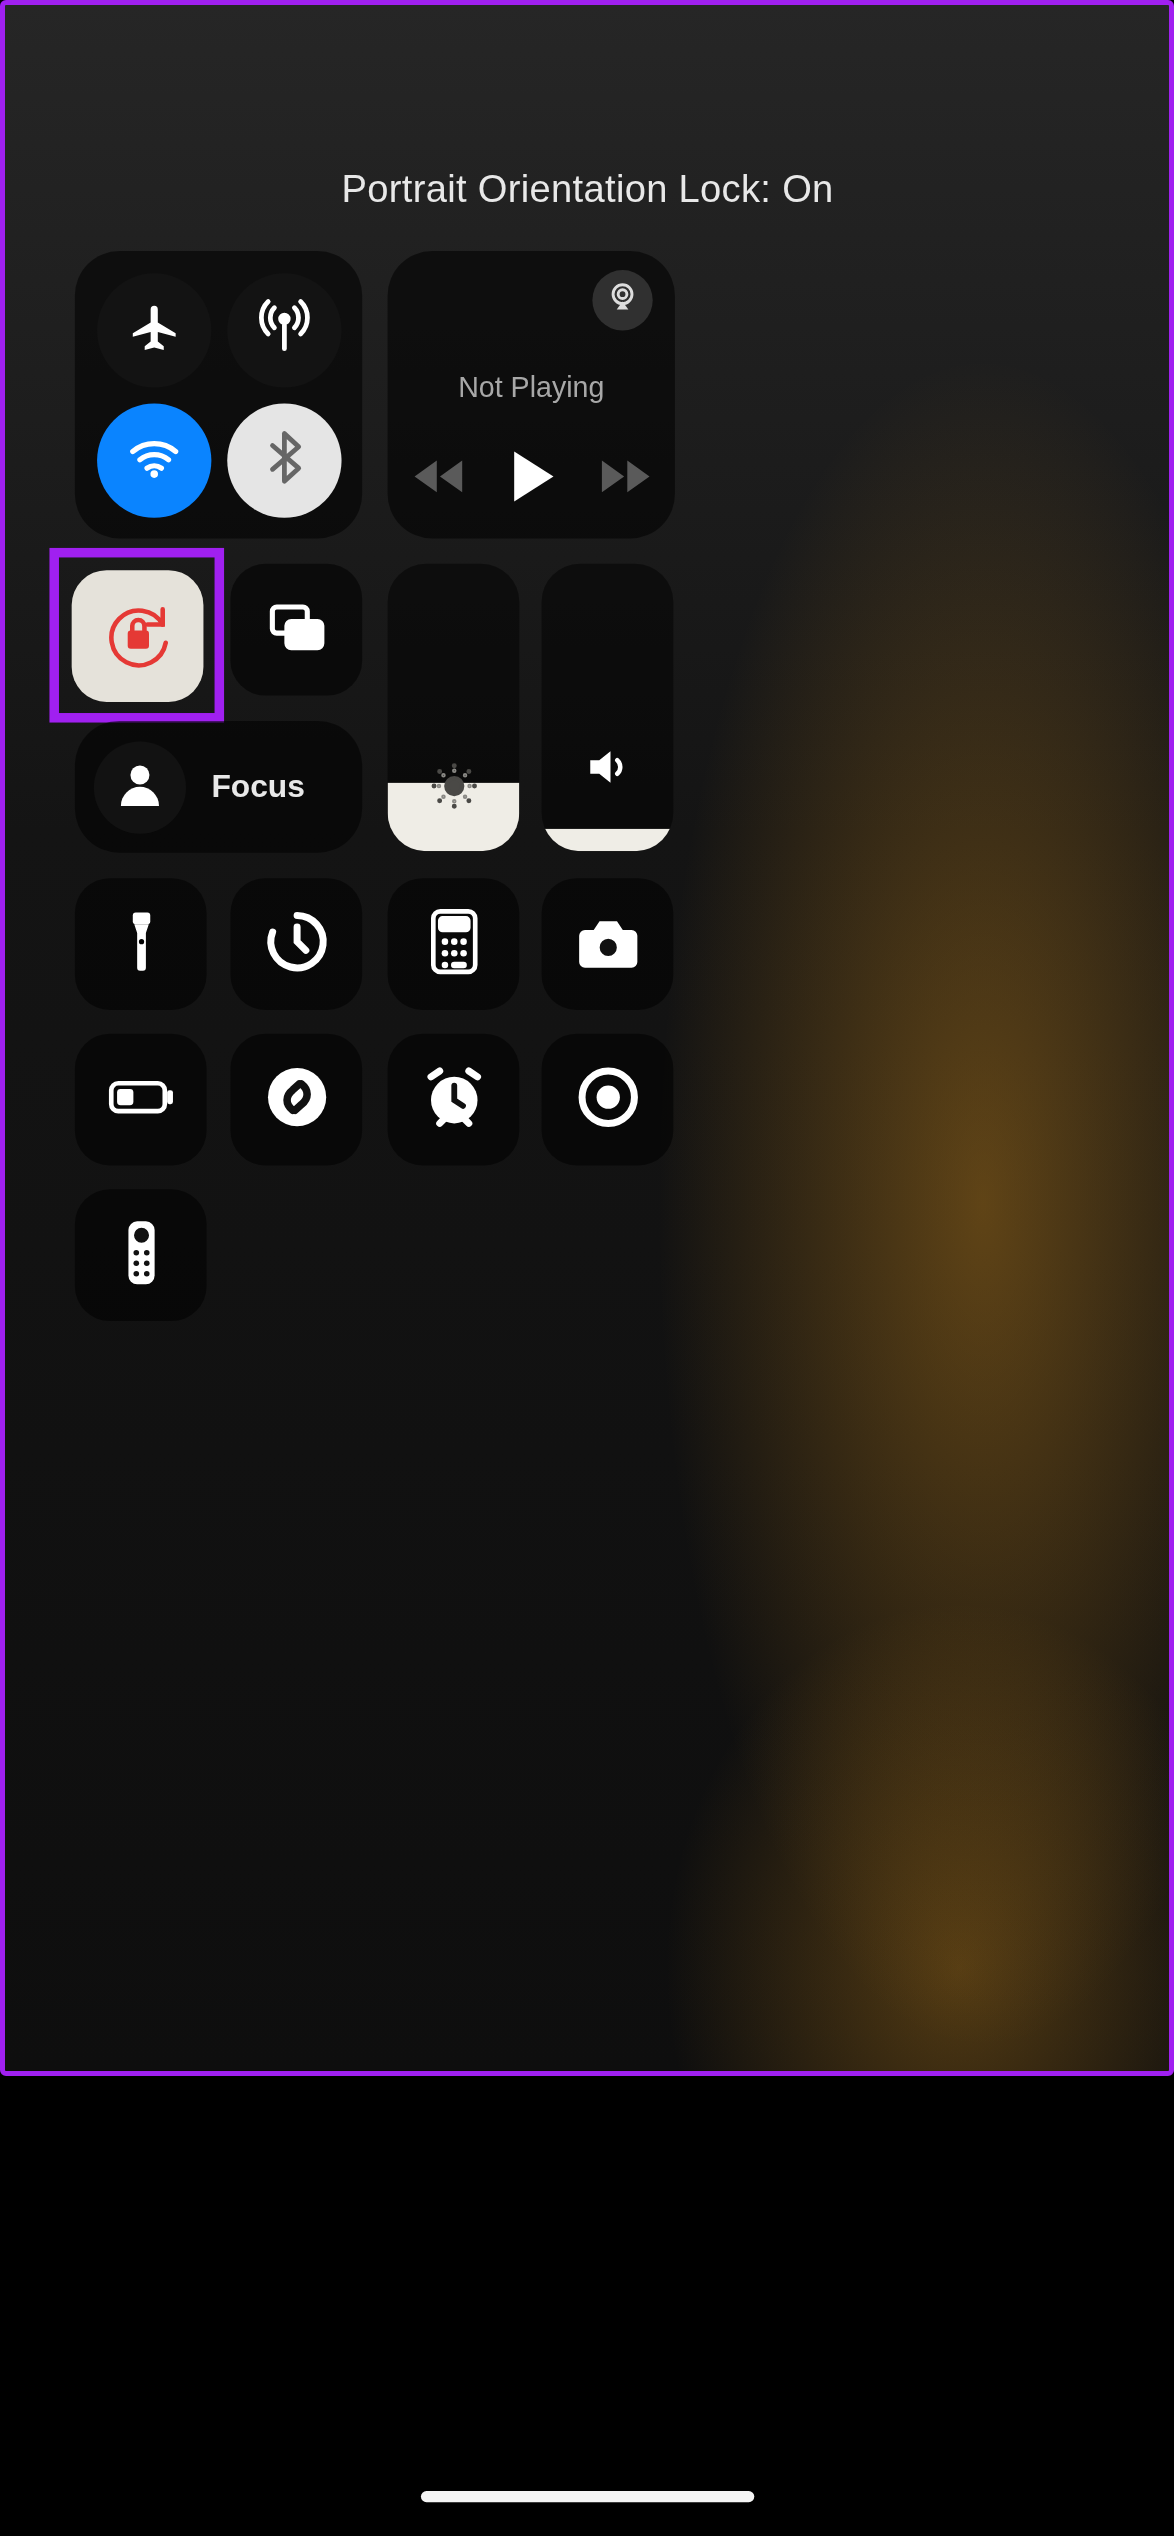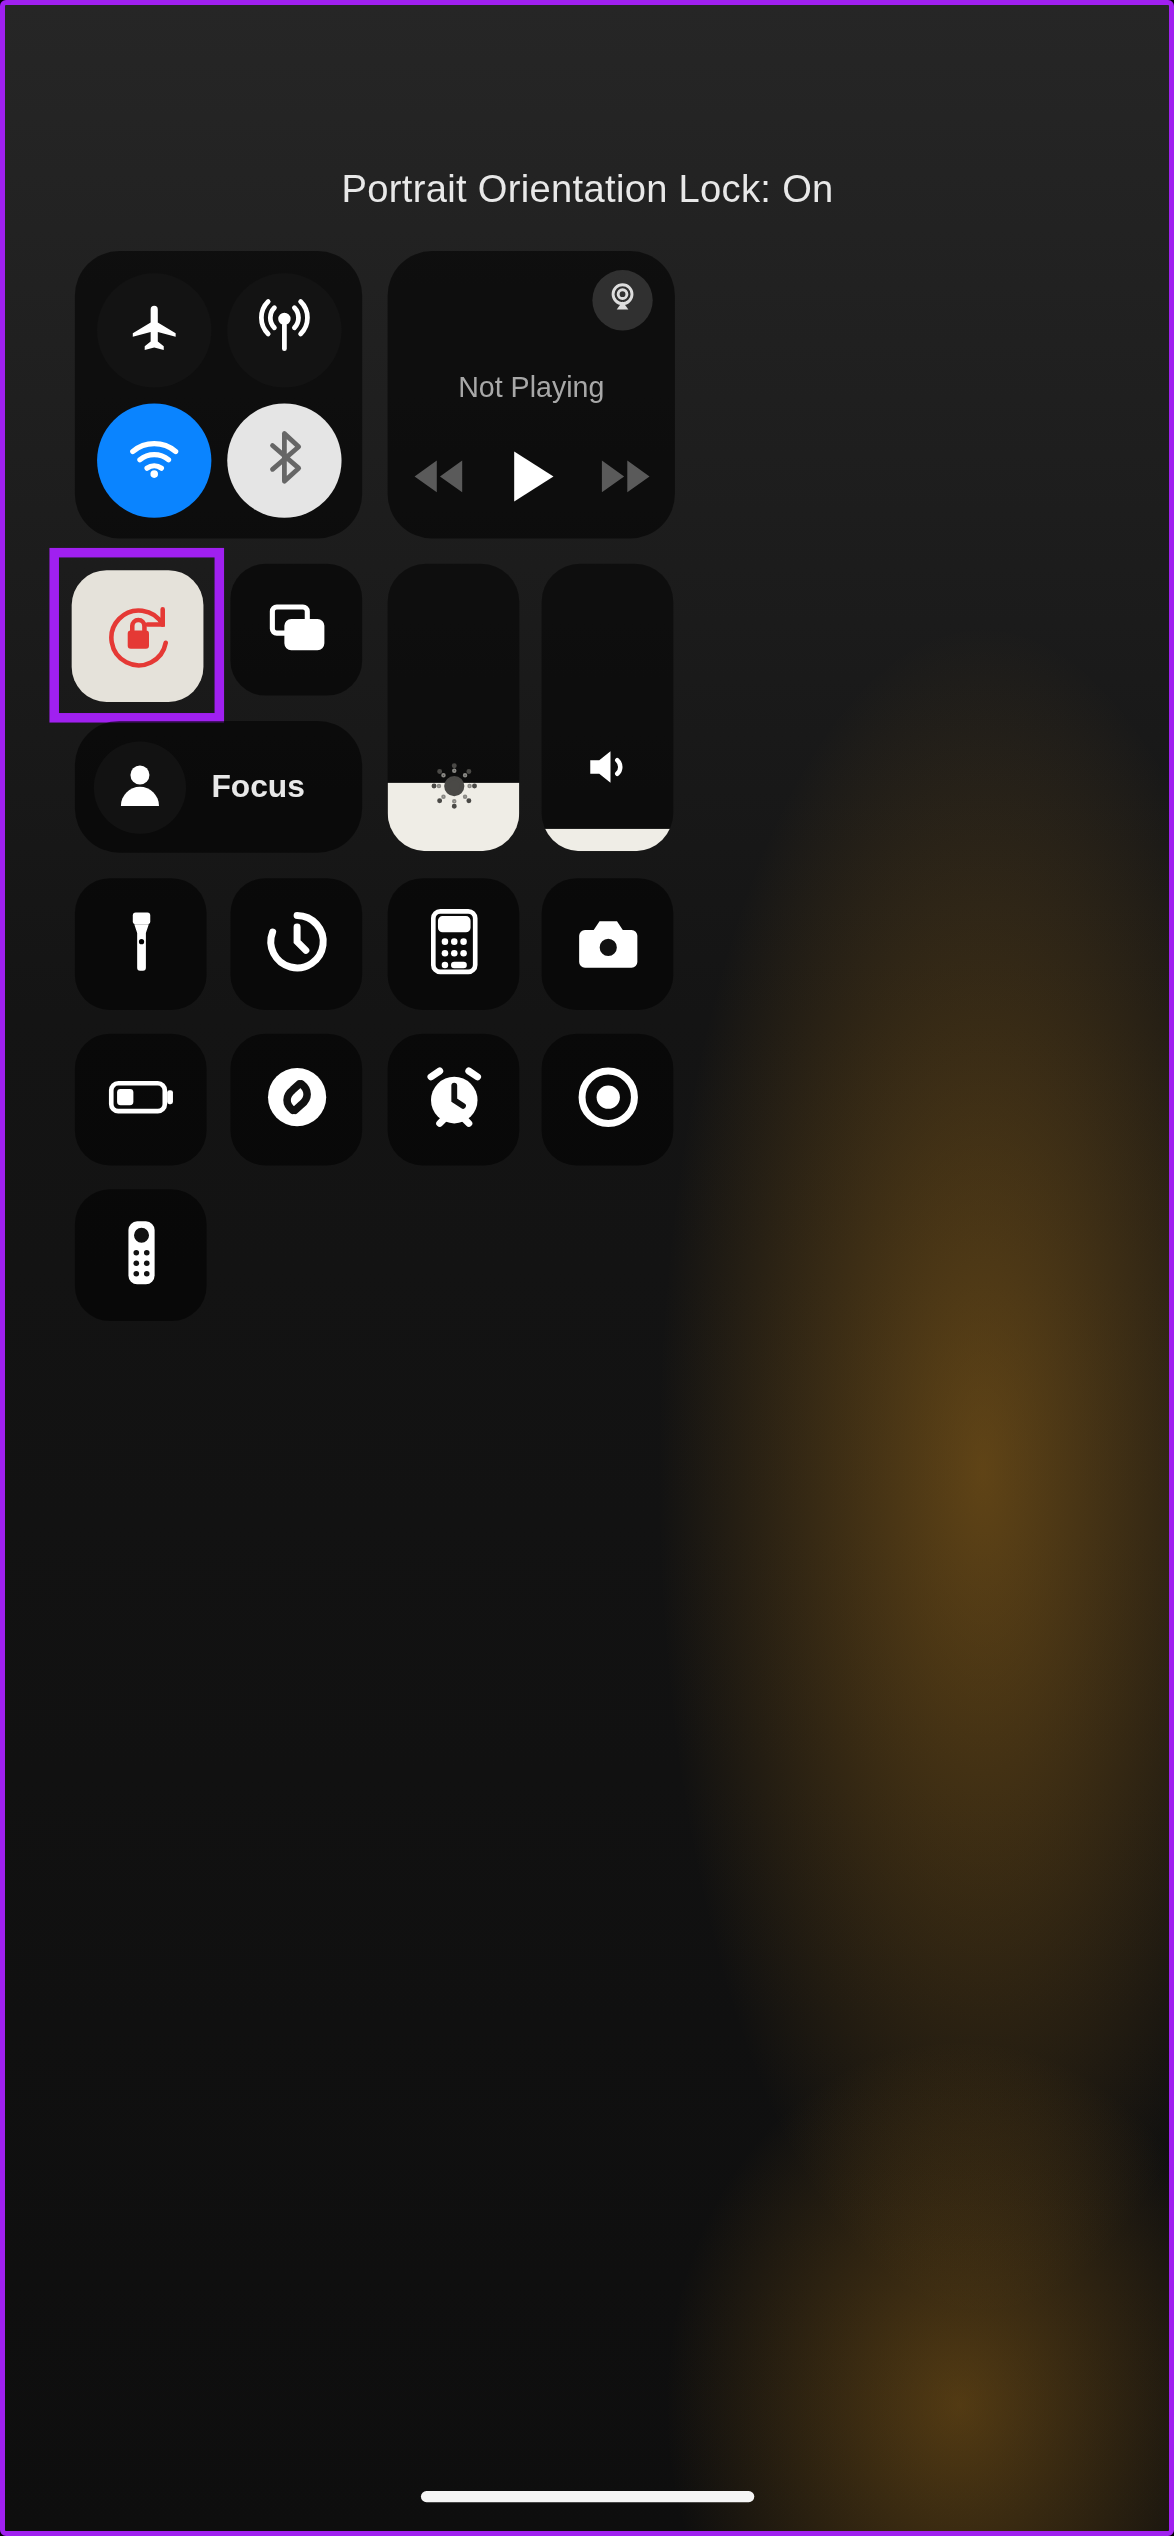--- a/index.html
+++ b/index.html
@@ -8,21 +8,21 @@
     width: 1174px;
     height: 2536px;
     overflow: hidden;
     font-family: -apple-system, "Helvetica Neue", Helvetica, Arial, sans-serif;
     background: #000;
   }
   .frame {
     position: relative;
     box-sizing: border-box;
     width: 1174px;
-    height: 2536px;
+    height: 2076px;
     border: 5px solid #a020f0;
     border-radius: 6px;
     background:
       radial-gradient(ellipse 500px 1300px at 84% 58%, rgba(240,160,30,0.35), rgba(240,160,30,0) 65%),
       radial-gradient(ellipse 420px 520px at 82% 95%, rgba(240,160,30,0.30), rgba(240,160,30,0) 70%),
       linear-gradient(180deg, #262626 0%, #141414 40%, #0e0e0e 100%);
   }
   .scale {
     position: absolute;
     left: 0; top: 0;

